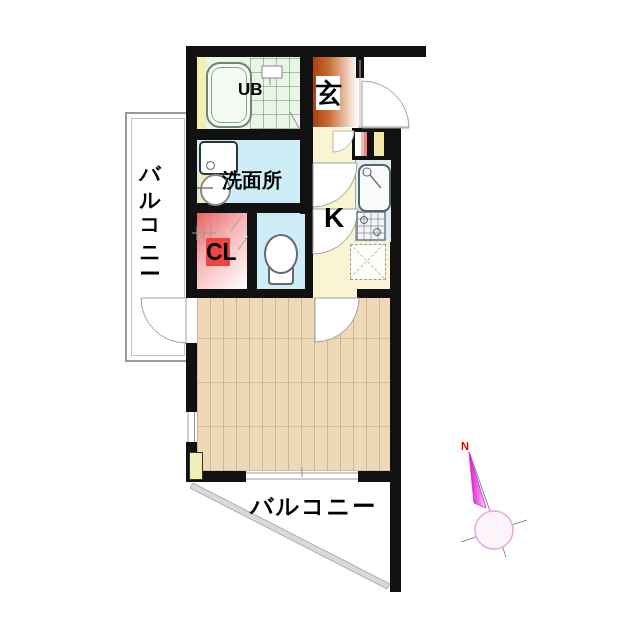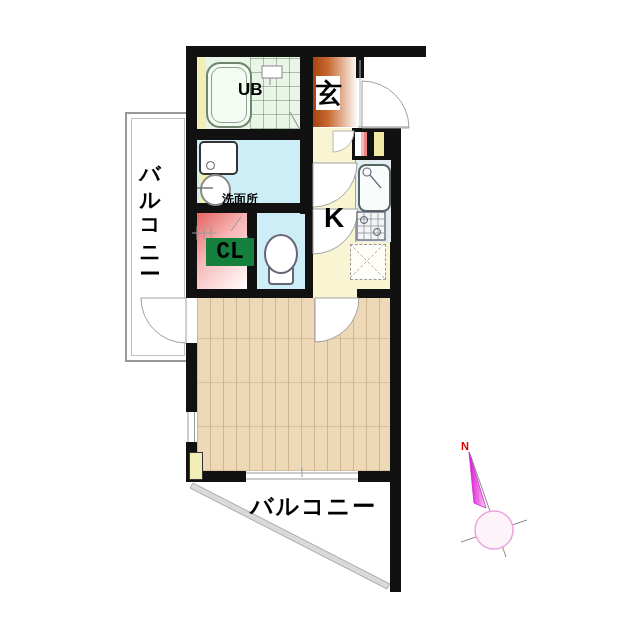--- a/index.html
+++ b/index.html
@@ -16,22 +16,22 @@
       repeating-linear-gradient(90deg, rgba(90,120,90,.45) 0 1px, transparent 1px 13px),
       repeating-linear-gradient(0deg, rgba(90,120,90,.45) 0 1px, transparent 1px 14px);}
   .genkan{left:313px;top:57px;width:45px;height:70px;
     background:linear-gradient(90deg,#a8430e 0%,#c96b33 35%,#ffffff 100%);}
   .genkan-label{left:316px;top:76px;width:24px;height:34px;background:#fff;
     font-size:26px;line-height:34px;text-align:center;}
   .washroom{left:197px;top:140px;width:103px;height:63px;background:#cdeef7;}
   .wash-pipe{left:199px;top:166px;width:18px;height:37px;background:#f2eeb5;}
   .cl{left:190px;top:213px;width:57px;height:76px;
     background:linear-gradient(135deg,#e45858 0%,#f7b6b6 45%,#ffffff 100%);}
-  .cl-label{left:206px;top:238px;width:48px;height:28px;background:#15803d;
-    font-size:23px;line-height:28px;text-align:center;font-family:Liberation Mono, monospace;}
+  .cl-label{left:206px;top:238px;width:24px;height:28px;background:#ef4444;
+    font-size:23px;line-height:28px;text-align:center;}
   .toiletroom{left:257px;top:213px;width:48px;height:76px;background:#cdeef7;}
   .kitchen{left:313px;top:128px;width:77px;height:170px;background:#f9f5d2;}
   .wood{left:197px;top:298px;width:193px;height:173px;background-color:#edd9b8;
     background-image:
       repeating-linear-gradient(90deg, rgba(150,100,50,.30) 0 1px, transparent 1px 13px),
       repeating-linear-gradient(0deg, rgba(150,100,50,.22) 0 1px, transparent 1px 44px);}
   
   .balcony-left{left:125px;top:112px;width:62px;height:246px;background:#fff;
     border:2px solid #999;}
   .balcony-left-inner{position:absolute;left:4px;top:4px;right:4px;bottom:4px;border:1px solid #c0c0c0;}
@@ -172,20 +172,20 @@
     <polygon points="193,483 390,584 387,589 190,488" fill="#d9d9d9" stroke="#999" stroke-width="0.8"></polygon>
 
     <line x1="470" y1="454" x2="506" y2="557" stroke="#888" stroke-width="1"></line>
     <line x1="461" y1="542" x2="527" y2="520" stroke="#888" stroke-width="1"></line>
     <circle cx="494" cy="530" r="19" fill="#fdf4fa" stroke="#eba5dc" stroke-width="1.5"></circle>
     <polygon points="469,452 474,503 486,508" fill="url(#needleGrad)" stroke="#d020d0" stroke-width="0.8"></polygon>
   </svg>
 
   <div class="label" style="left:238px;top:80px;font-size:17px;">UB</div>
   <div class="label genkan-label">玄</div>
-  <div class="label" style="left:222px;top:167px;font-size:12px;margin-top:24px;">洗面所</div>
+  <div class="label" style="left:222px;top:167px;font-size:20px;">洗面所</div>
   <div class="label cl-label">CL</div>
   <div class="label" style="left:324px;top:202px;font-size:28px;">K</div>
   <div class="label balcony-left-text">バルコニー</div>
   <div class="label balcony-bottom-text">バルコニー</div>
   <div class="label north">N</div>
 
 </div>
 
 </body></html>

